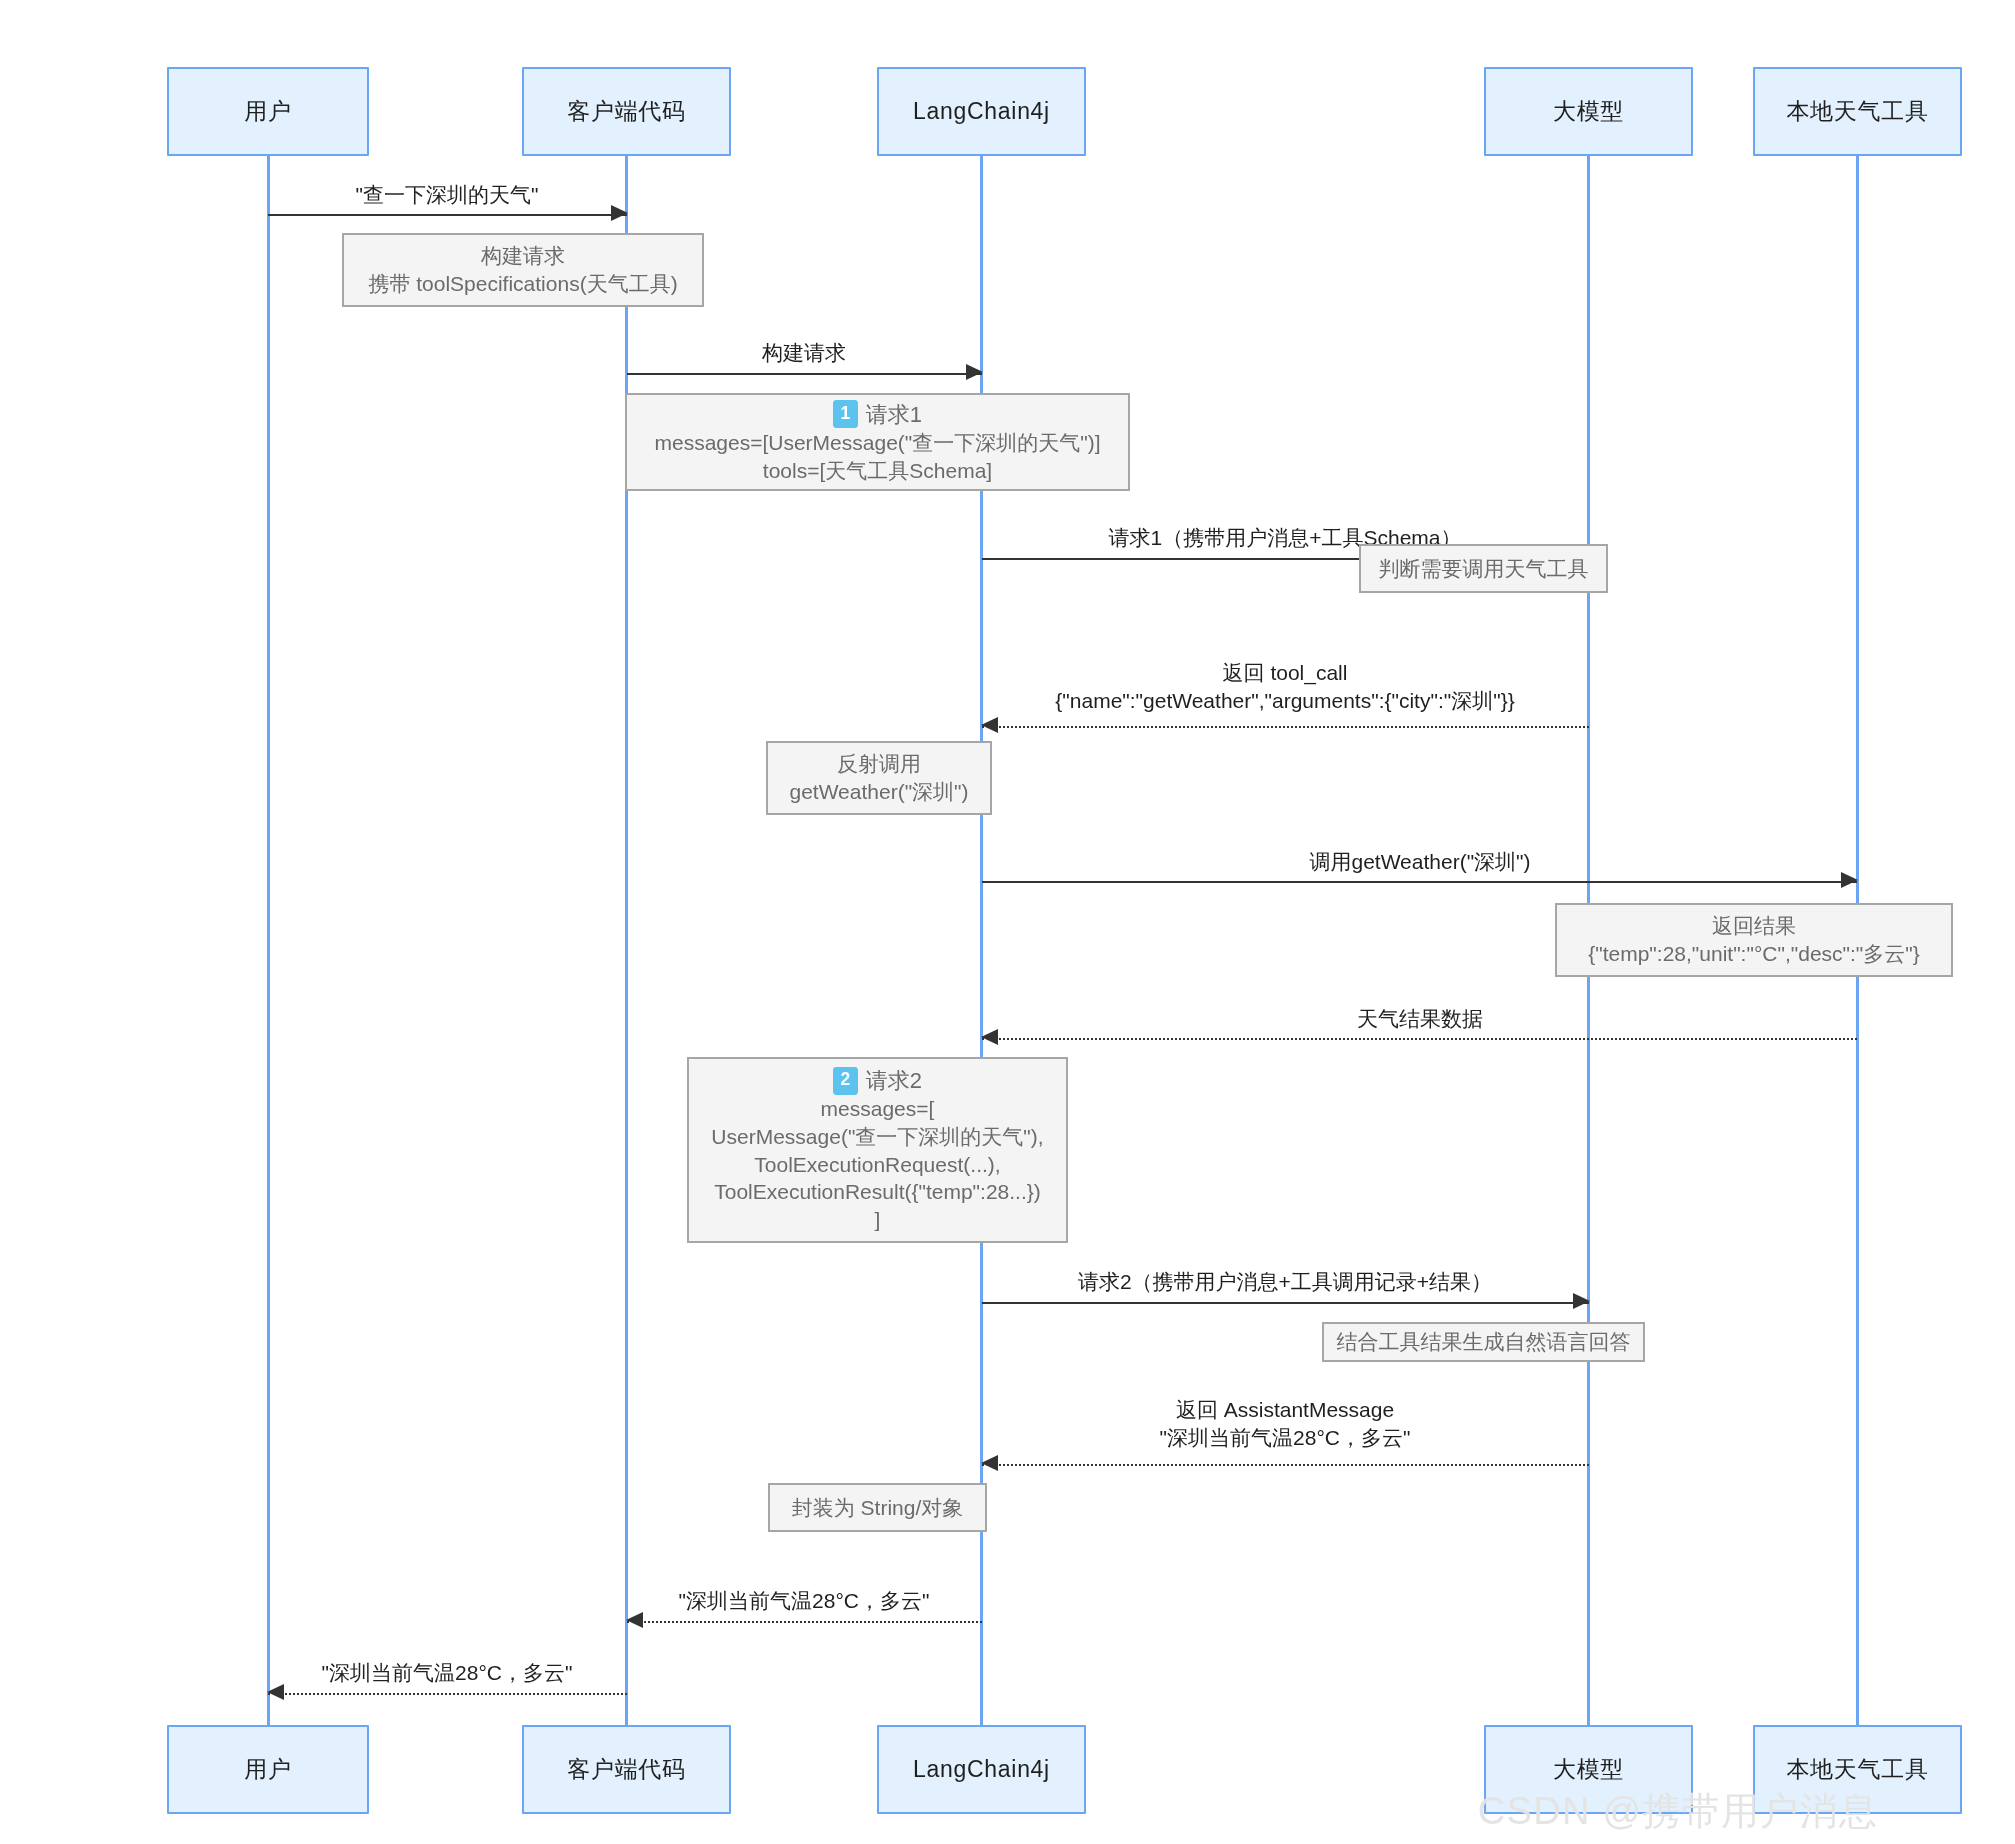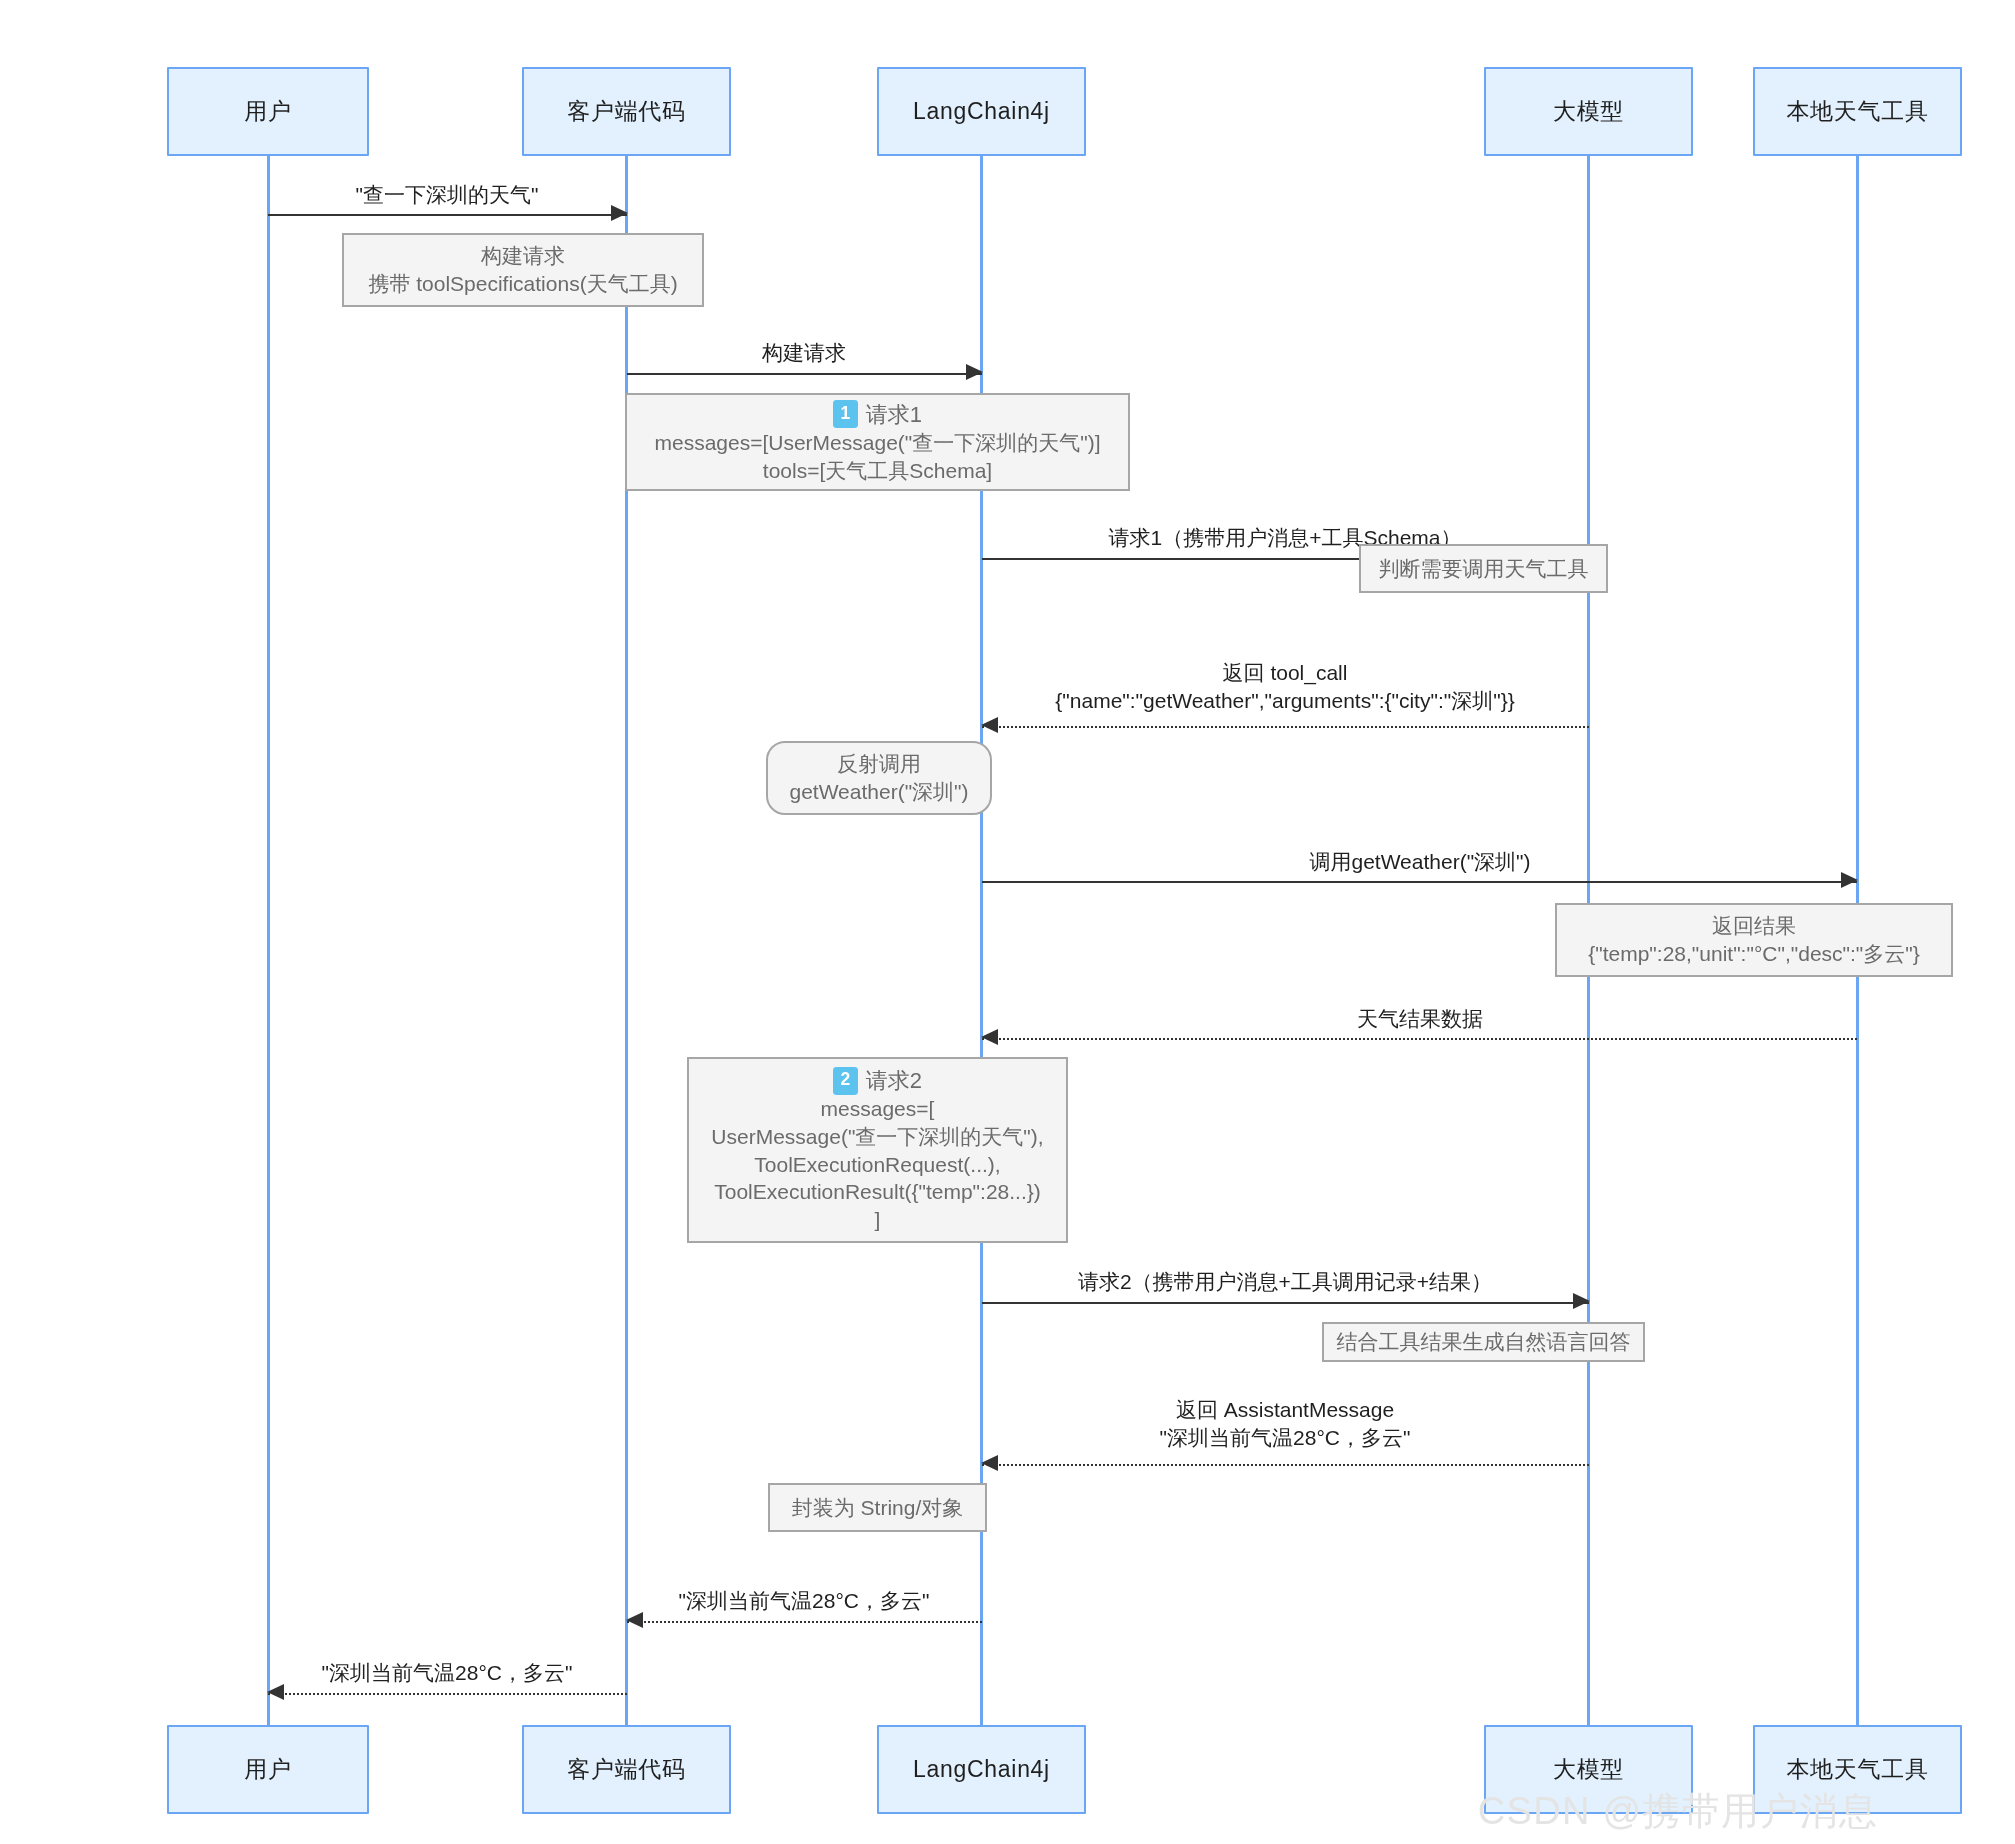--- a/index.html
+++ b/index.html
@@ -172,20 +172,20 @@
     </div>
     <div class="msglabel" style="left: 804px; top: 1587px;">"深圳当前气温28°C，多云"</div>
     <div class="msg dashed" style="left: 268px; top: 1693px; width: 359px;">
       <div class="line"></div>
       <div class="head left"></div>
     </div>
     <div class="msglabel" style="left: 447px; top: 1659px;">"深圳当前气温28°C，多云"</div>
     <div class="note" style="left: 342px; top: 233px; width: 362px; height: 74px;"><span class="nline">构建请求</span><span class="nline">携带 toolSpecifications(天气工具)</span></div>
     <div class="note" style="left: 625px; top: 393px; width: 505px; height: 98px;"><div class="titleline"><span class="badge">1</span><span>请求1</span></div><span class="nline">messages=[UserMessage("查一下深圳的天气")]</span><span class="nline">tools=[天气工具Schema]</span></div>
     <div class="note" style="left: 1359px; top: 544px; width: 249px; height: 49px;"><span class="nline">判断需要调用天气工具</span></div>
-    <div class="note" style="left: 766px; top: 741px; width: 226px; height: 74px; border-radius: 19px;"><span class="nline">反射调用</span><span class="nline">getWeather("深圳")</span></div>
+    <div class="note" style="left: 766px; top: 741px; width: 226px; height: 74px;"><span class="nline">反射调用</span><span class="nline">getWeather("深圳")</span></div>
     <div class="note" style="left: 1555px; top: 903px; width: 398px; height: 74px;"><span class="nline">返回结果</span><span class="nline">{"temp":28,"unit":"°C","desc":"多云"}</span></div>
     <div class="note" style="left: 687px; top: 1057px; width: 381px; height: 186px;"><div class="titleline"><span class="badge">2</span><span>请求2</span></div><span class="nline">messages=[</span><span class="nline">UserMessage("查一下深圳的天气"),</span><span class="nline">ToolExecutionRequest(...),</span><span class="nline">ToolExecutionResult({"temp":28...})</span><span class="nline">]</span></div>
     <div class="note" style="left: 1322px; top: 1322px; width: 323px; height: 40px;"><span class="nline">结合工具结果生成自然语言回答</span></div>
     <div class="note" style="left: 768px; top: 1483px; width: 219px; height: 49px;"><span class="nline">封装为 String/对象</span></div>
     <div class="watermark" style="left: 1678px; top: 1786px; transform: translateX(-50%);">CSDN @携带用户消息</div>
   </div>
 
 
 </body></html>

